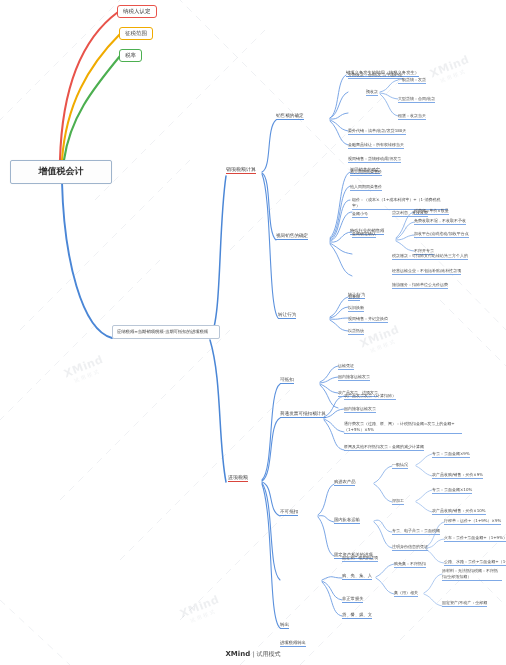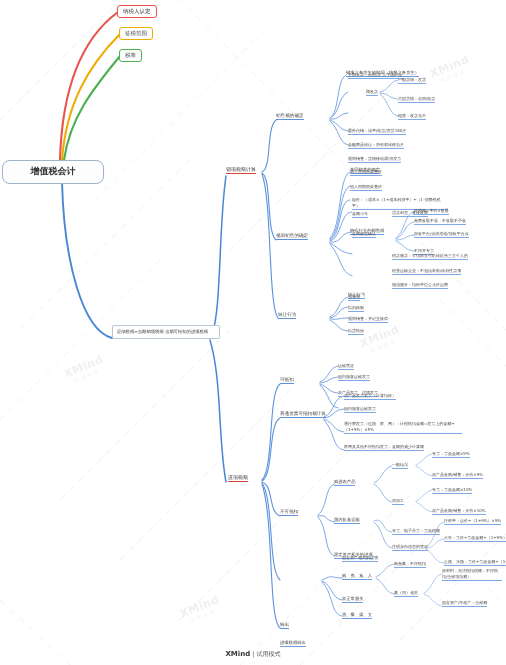--- a/index.html
+++ b/index.html
@@ -10,22 +10,22 @@
   }
   #canvas{position:absolute;inset:0;width:506px;height:665px;}
   .bgsvg,.linksvg{position:absolute;left:0;top:0;width:506px;height:665px;pointer-events:none;}
   .bgsvg{z-index:0;}
   .linksvg{z-index:1;}
 
   .node{position:absolute;z-index:2;white-space:nowrap;color:#3a3a3a;line-height:1.25;}
 
   
   .root{
-    left:2px;top:160px;width:100px;height:22px;
-    border:1px solid #9fb4cc;border-radius:8px;background:#fdfdfd;
+    left:10px;top:160px;width:100px;height:22px;
+    border:1px solid #9fb4cc;border-radius:2px;background:#fdfdfd;
     display:flex;align-items:center;justify-content:center;
     font-size:9px;font-weight:bold;color:#2d2d2d;
     box-shadow:0 0 2px rgba(0,0,0,.05);
   }
   
   .cap{
     border-radius:3px;background:#ffffff;border:1px solid #ccc;
     font-size:5.5px;padding:2px 5px;text-align:center;
   }
   .cap.red{border-color:#e8534a;color:#3a3a3a;}

